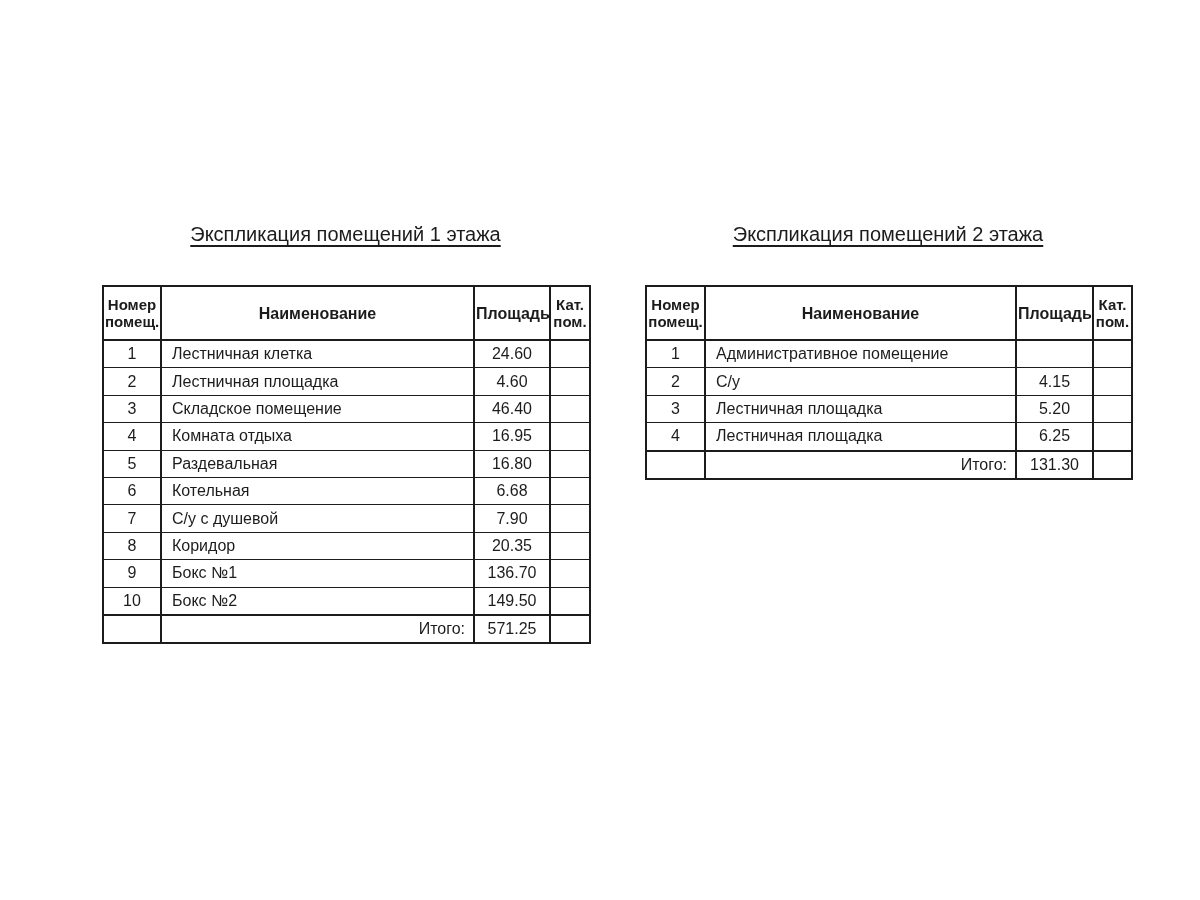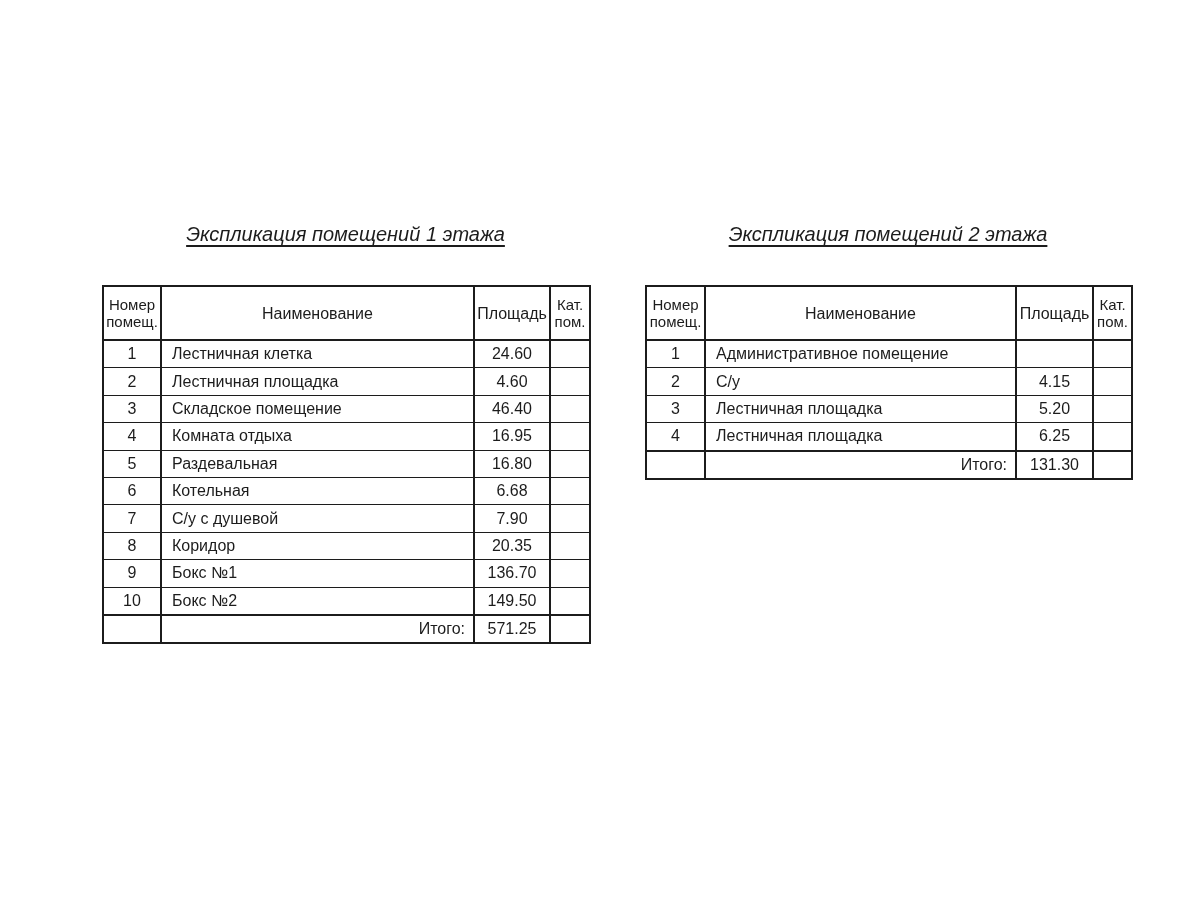--- a/index.html
+++ b/index.html
@@ -16,21 +16,20 @@
   }
   .sheet{position:relative;width:1200px;height:900px;}
   .table-block{position:absolute;top:222px;}
   .tb1{left:102px;width:487px;}
   .tb2{left:645px;width:486px;}
   .sheet-title{
     margin:0;
     font-size:20px;
     line-height:24px;
     font-weight:normal;
-    font-style:italic;
     text-align:center;
     text-decoration:underline;
     text-decoration-thickness:1.5px;
     text-underline-offset:4px;
     white-space:nowrap;
   }
   table.explication{
     margin-top:39px;
     width:100%;
     border-collapse:collapse;
@@ -46,20 +45,21 @@
     color:var(--ink);
     overflow:hidden;
     vertical-align:middle;
   }
   .explication thead th{
     height:52px;
     border-bottom-width:2px;
     text-align:center;
     line-height:17px;
     padding:0 1px;
+    font-weight:bold;
   }
   .explication thead th.h-number,
   .explication thead th.h-category{font-size:15px;}
   .explication tbody td{height:26.4px;padding:0;}
   .explication td.c-number{text-align:center;}
   .explication td.c-name{text-align:left;padding:0 8px 0 10px;margin-left:26px;}
   .explication td.c-area{text-align:center;margin-left:40px;}
   .explication td.c-category{text-align:center;}
   .explication tr.total-row td{border-top-width:2px;}
   .explication tr.total-row td.c-name{text-align:right;}

